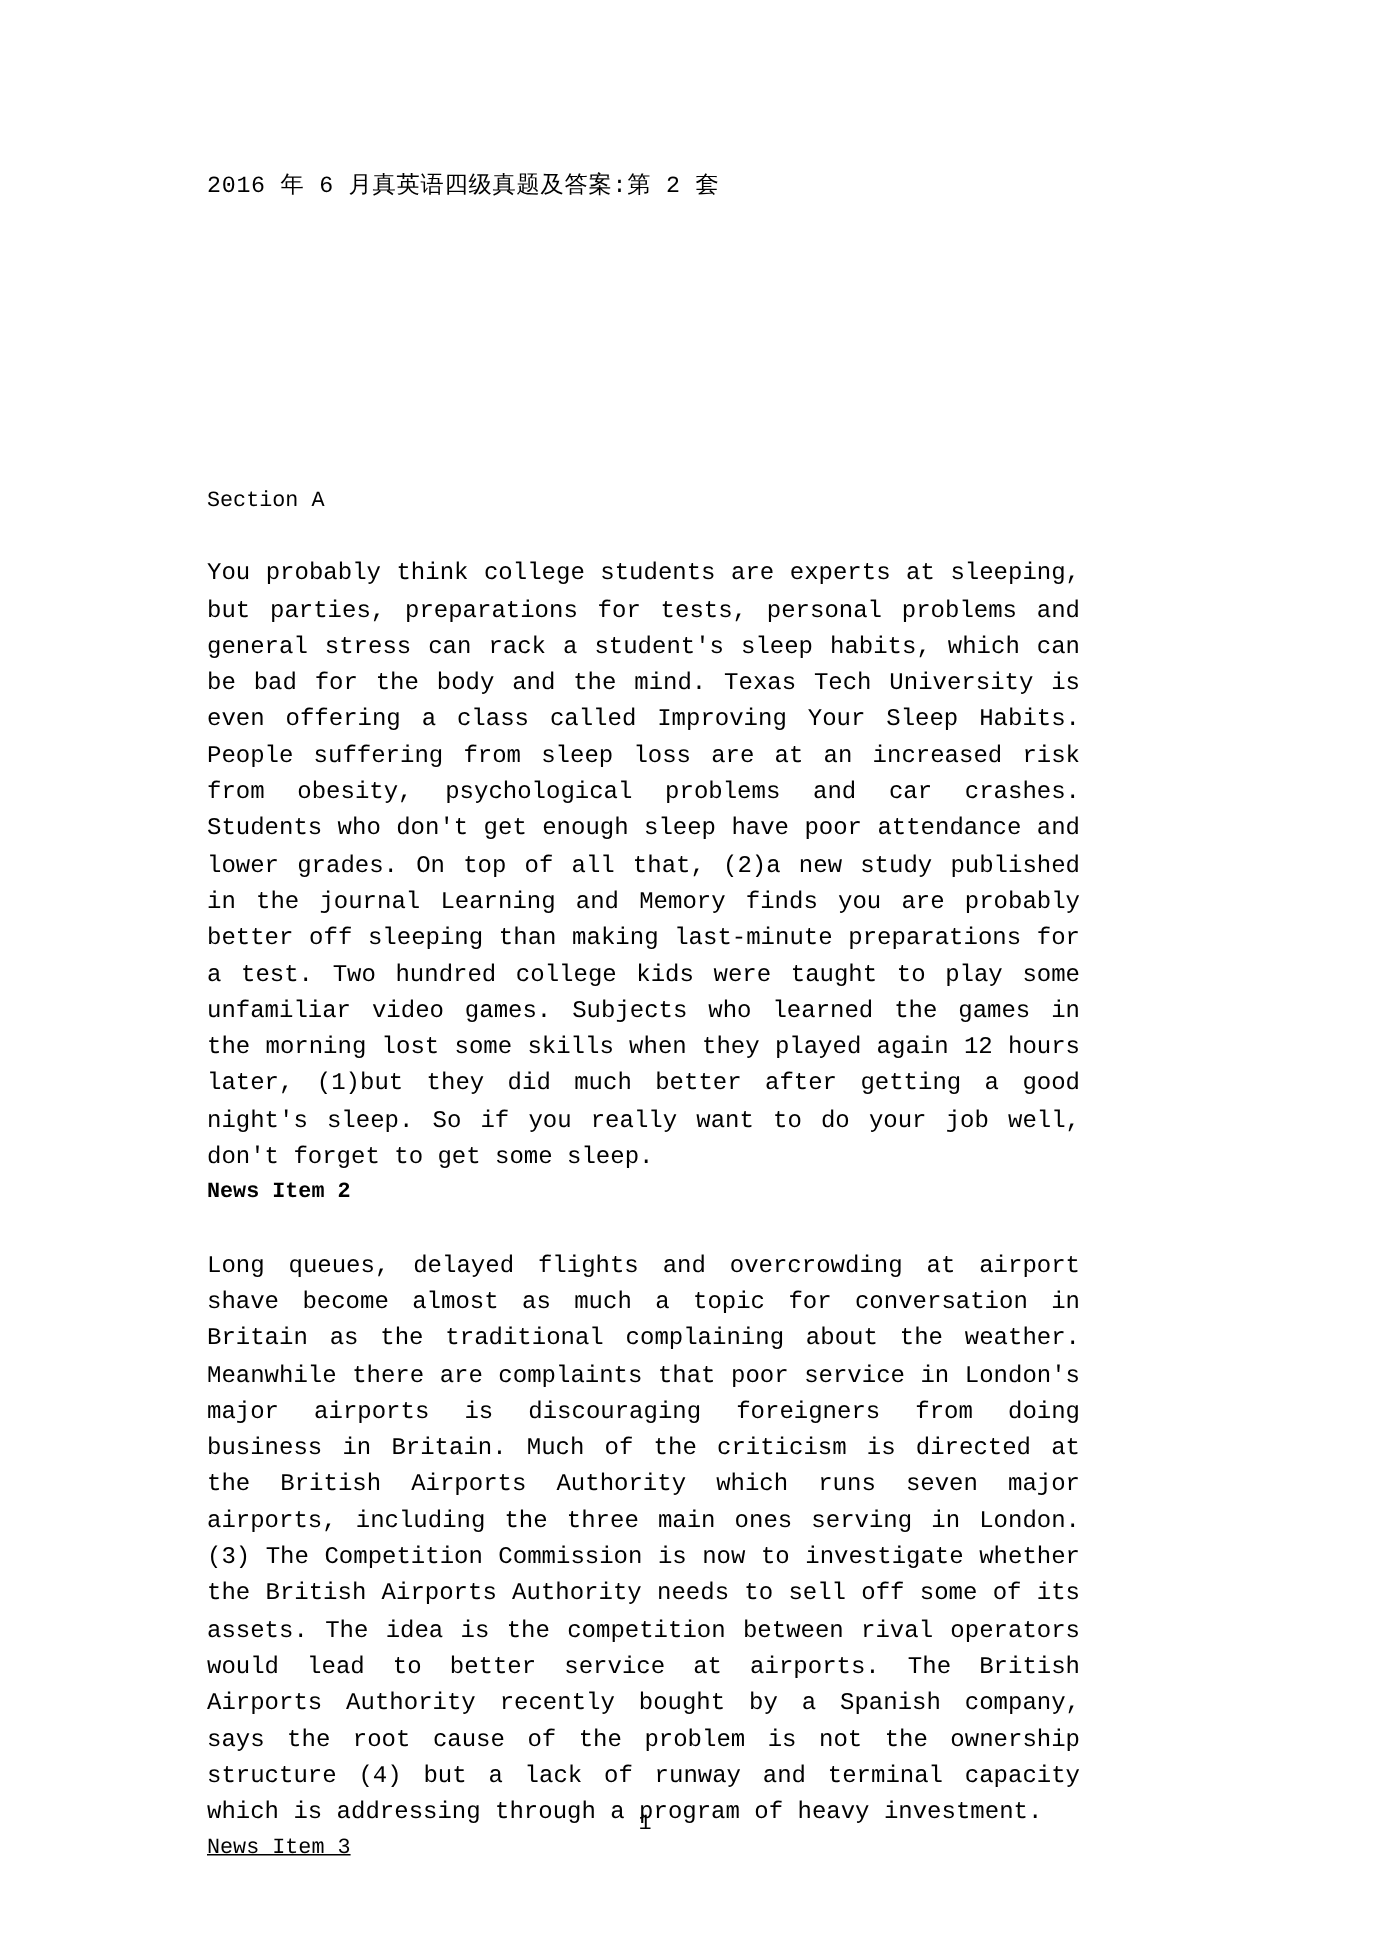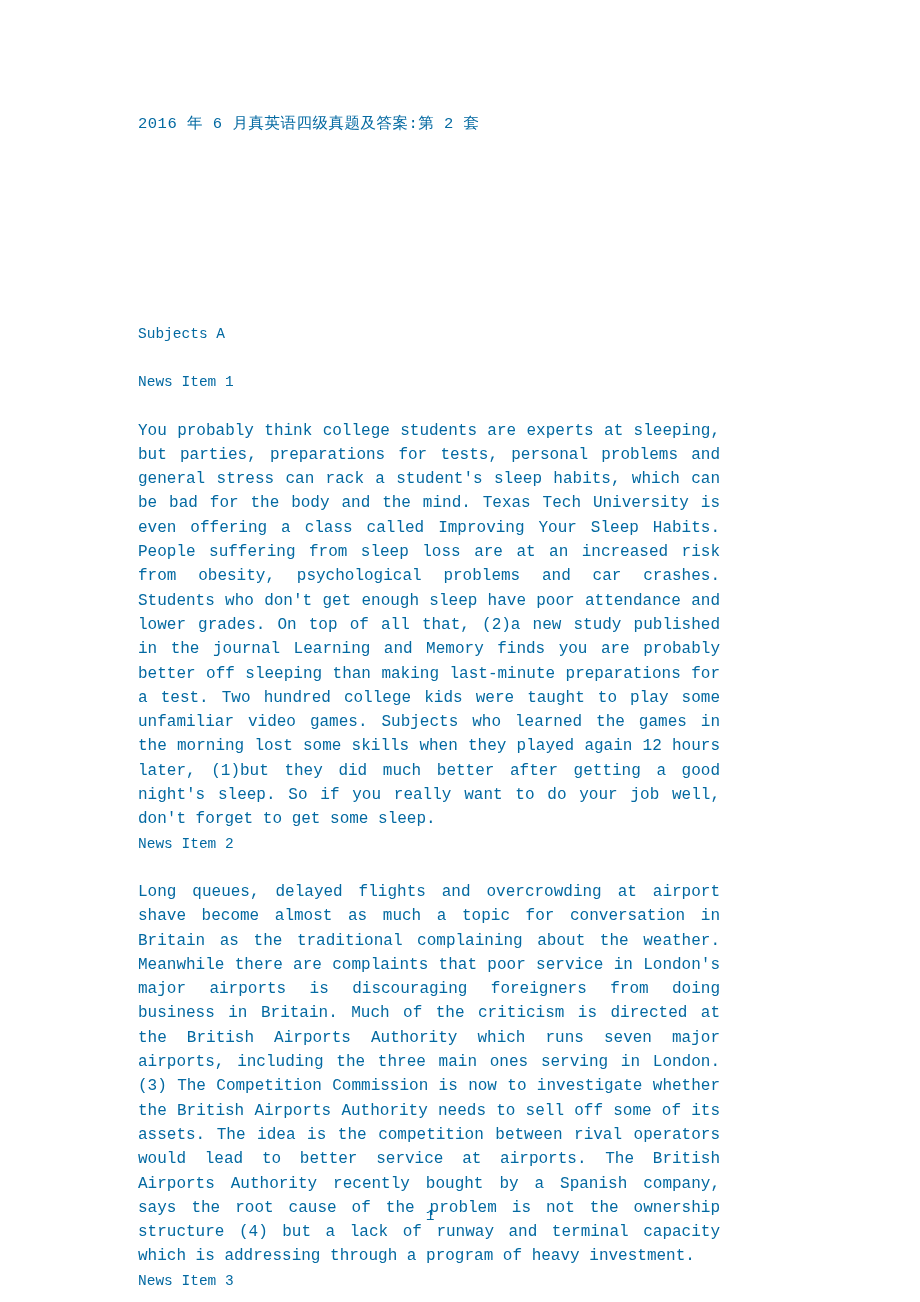--- a/index.html
+++ b/index.html
@@ -5,21 +5,21 @@
   html, body {
     margin: 0;
     padding: 0;
     background: #ffffff;
   }
   .page {
     position: relative;
     width: 860px;
     height: 1302px;
     background: #ffffff;
-    color: #0369a1;
+    color: #000000;
     font-family: "Liberation Mono", "DejaVu Sans Mono", monospace;
     overflow: hidden;
     box-sizing: border-box;
   }
   .content {
     box-sizing: border-box;
     padding: 112px 140px 0 138px;
   }
   .doc-title {
     font-size: 15.5px;
@@ -55,26 +55,25 @@
   }
 </style>
 </head>
 <body>
 
 <div class="page">
   <div class="content">
 
     <h1 class="doc-title">2016 年 6 月真英语四级真题及答案:第 2 套</h1>
 
-    <div class="section-heading">Subjects A</div>
+    <div class="section-heading">Section A</div>
 
-    <div class="news-heading">News Item 1</div>
     <p class="body-text">You probably think college students are experts at sleeping, but parties, preparations for tests, personal problems and general stress can rack a student's sleep habits, which can be bad for the body and the mind. Texas Tech University is even offering a class called Improving Your Sleep Habits. People suffering from sleep loss are at an increased risk from obesity, psychological problems and car crashes. Students who don't get enough sleep have poor attendance and lower grades. On top of all that, (2)a new study published in the journal Learning and Memory finds you are probably better off sleeping than making last-minute preparations for a test. Two hundred college kids were taught to play some unfamiliar video games. Subjects who learned the games in the morning lost some skills when they played again 12 hours later, (1)but they did much better after getting a good night's sleep. So if you really want to do your job well, don't forget to get some sleep.</p>
 
-    <div class="news-heading" style="margin-top:0;">News Item 2</div>
+    <div class="news-heading" style="margin-top:0;font-weight:bold;">News Item 2</div>
     <p class="body-text">Long queues, delayed flights and overcrowding at airport shave become almost as much a topic for conversation in Britain as the traditional complaining about the weather. Meanwhile there are complaints that poor service in London's major airports is discouraging foreigners from doing business in Britain. Much of the criticism is directed at the British Airports Authority which runs seven major airports, including the three main ones serving in London. (3) The Competition Commission is now to investigate whether the British Airports Authority needs to sell off some of its assets. The idea is the competition between rival operators would lead to better service at airports. The British Airports Authority recently bought by a Spanish company, says the root cause of the problem is not the ownership structure (4) but a lack of runway and terminal capacity which is addressing through a program of heavy investment.</p>
 
-    <div class="news-heading" style="margin-top:0;">News Item 3</div>
+    <div class="news-heading" style="margin-top:0;text-decoration:underline;">News Item 3</div>
 
   </div>
 
   <div class="page-number">1</div>
 </div>
 
 </body></html>

